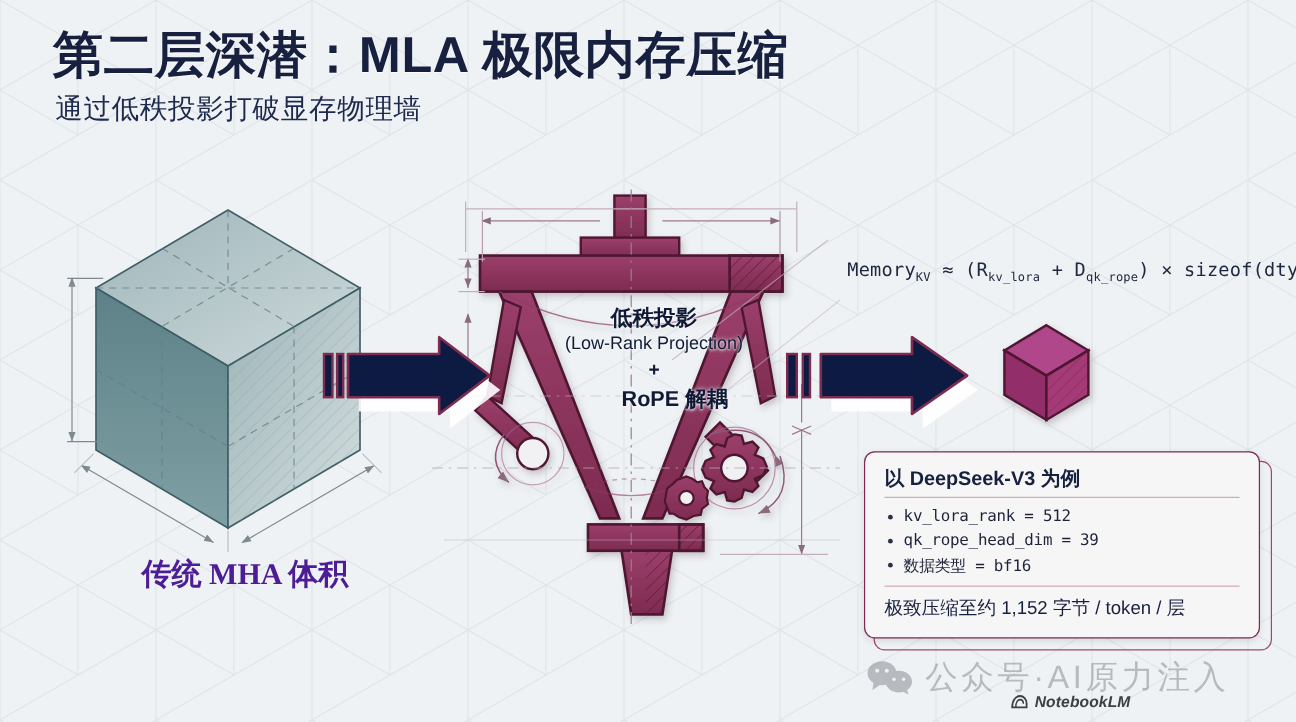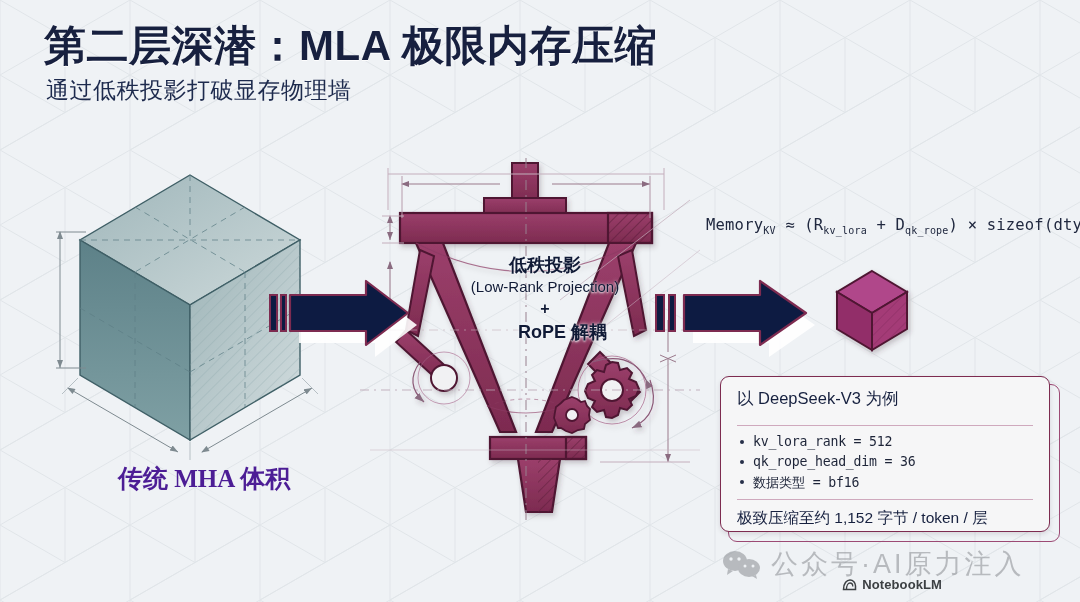--- a/index.html
+++ b/index.html
@@ -58,22 +58,22 @@
     position:absolute;left:8px;top:8px;width:330px;height:156px;
     border:1.6px solid #9c4a74;border-radius:9px;background:transparent;
   }
   .card{
     position:relative;width:330px;height:156px;box-sizing:border-box;
     background:#f6f6f7;border:1.8px solid #7d2b50;border-radius:9px;
     padding:11px 16px 0 16px;
     box-shadow:0 2px 5px rgba(40,20,40,.12);
   }
   .card-title{
-    font-size:16.5px;font-weight:400;color:#16203f;
-    padding-bottom:15px;border-bottom:1px solid #cfa9bd;
+    font-size:16.5px;font-weight:700;color:#16203f;
+    padding-bottom:4px;border-bottom:1px solid #cfa9bd;
   }
   .card-list{list-style:none;margin:8px 0 0 0;padding:0;}
   .card-list li{
     position:relative;padding-left:16px;margin-bottom:5px;
     font-family:"DejaVu Sans Mono","Liberation Mono",monospace;
     font-size:13.2px;color:#1d2438;letter-spacing:-.2px;
   }
   .card-list li:before{
     content:"";position:absolute;left:3px;top:6px;
     width:4px;height:4px;border-radius:50%;background:#27304a;
@@ -87,21 +87,21 @@
   .wechat-mark{
     position:absolute;left:722px;top:546px;z-index:8;
     display:flex;align-items:center;gap:9px;
     color:#8a8d92;opacity:.55;
   }
   .wechat-mark .wm-text{font-size:27px;font-weight:500;letter-spacing:3px;white-space:nowrap;}
   .nblm{
     position:absolute;right:14px;bottom:10px;z-index:8;
     display:flex;align-items:center;gap:5px;color:#3c4043;
   }
-  .nblm .nblm-text{font-size:13px;font-weight:600;letter-spacing:.1px;}
+  .nblm .nblm-text{font-size:13px;font-weight:600;letter-spacing:.1px;font-style:italic;}
 </style>
 </head>
 <body>
 
 <div id="stage">
 
   <svg class="bg-grid" width="1080" height="602" viewBox="0 0 1080 602">
     <defs>
       <pattern id="isoGrid" width="130" height="150" patternUnits="userSpaceOnUse">
         <path d="M0 0 L65 37.5 L130 0 M0 75 L65 112.5 L130 75 M0 150 L65 112.5
@@ -317,21 +317,21 @@
   </div>
 
   <div class="cube-caption">传统 MHA 体积</div>
 
   <div class="card-wrap">
     <div class="card-shadow"></div>
     <div class="card">
       <div class="card-title">以 DeepSeek-V3 为例</div>
       <ul class="card-list">
         <li>kv_lora_rank = 512</li>
-        <li>qk_rope_head_dim = 36</li>
+        <li>qk_rope_head_dim = 39</li>
         <li>数据类型 = bf16</li>
       </ul>
       <div class="card-foot">极致压缩至约 1,152 字节 / token / 层</div>
     </div>
   </div>
 
   <div class="wechat-mark">
     <svg width="40" height="32" viewBox="0 0 40 32">
       <ellipse cx="13" cy="13" rx="12" ry="10" fill="#8a8d92"></ellipse>
       <path d="M6,21 L5,27 L11,23 Z" fill="#8a8d92"></path>

